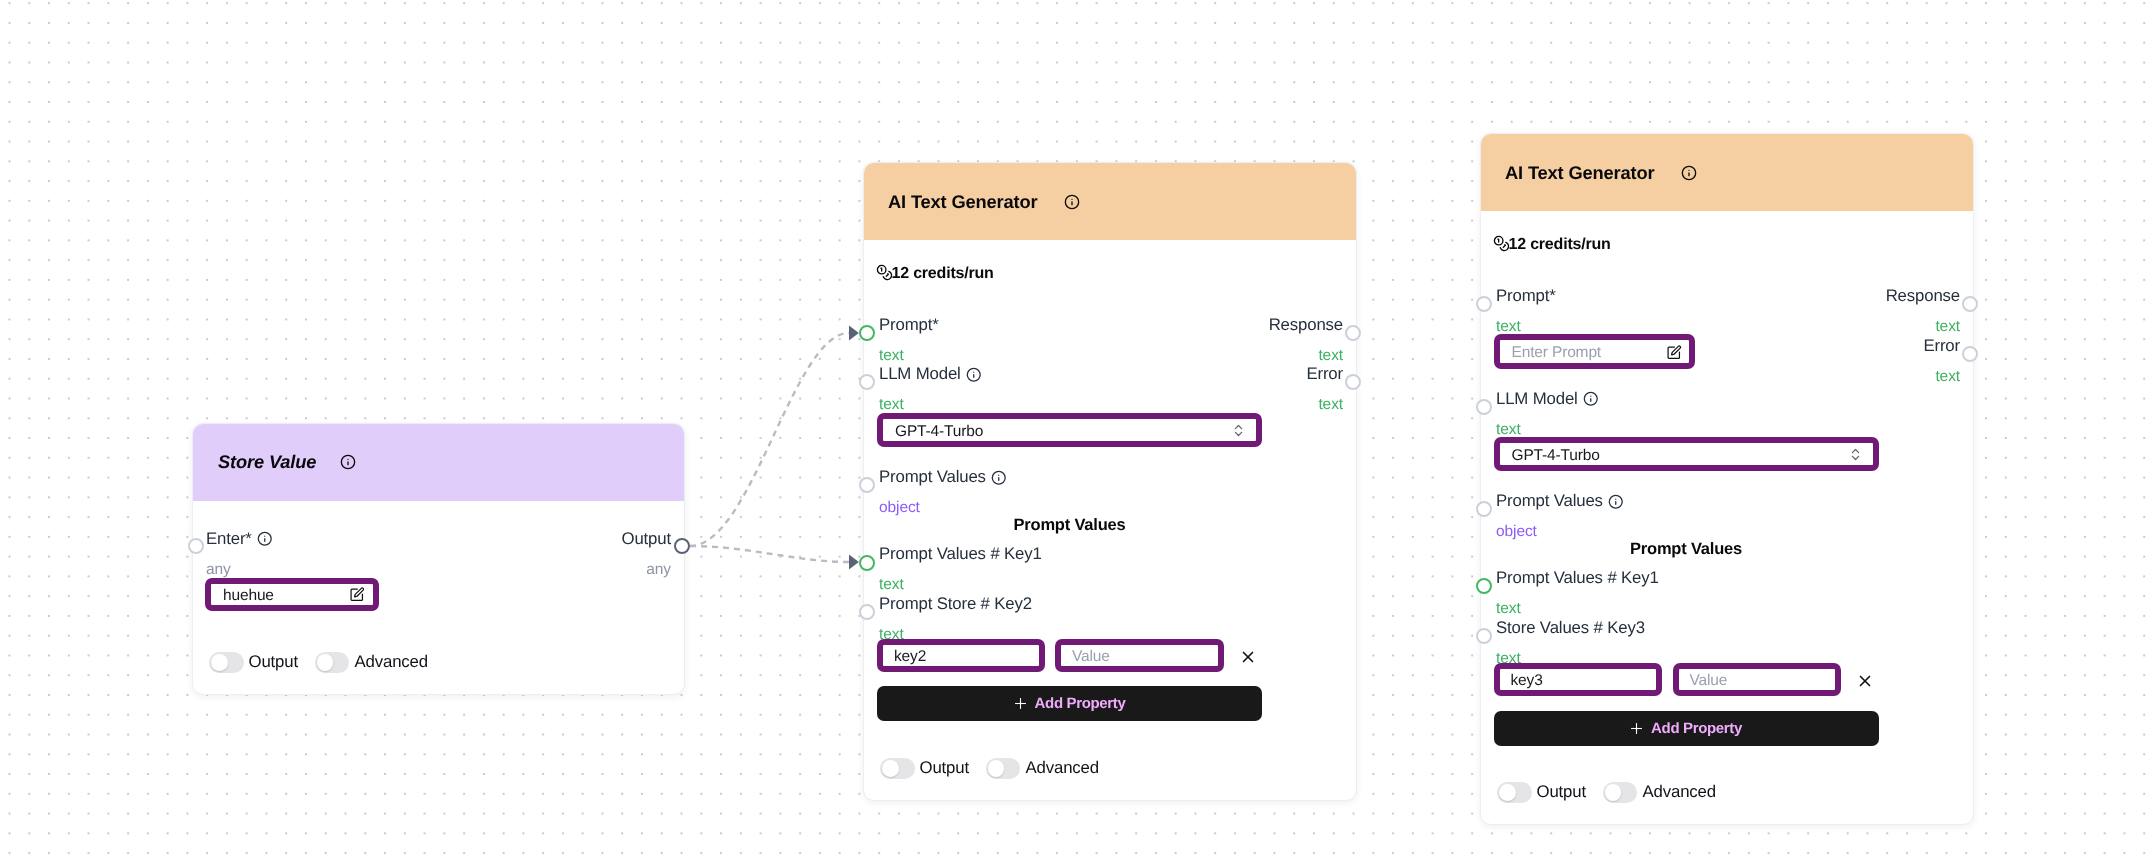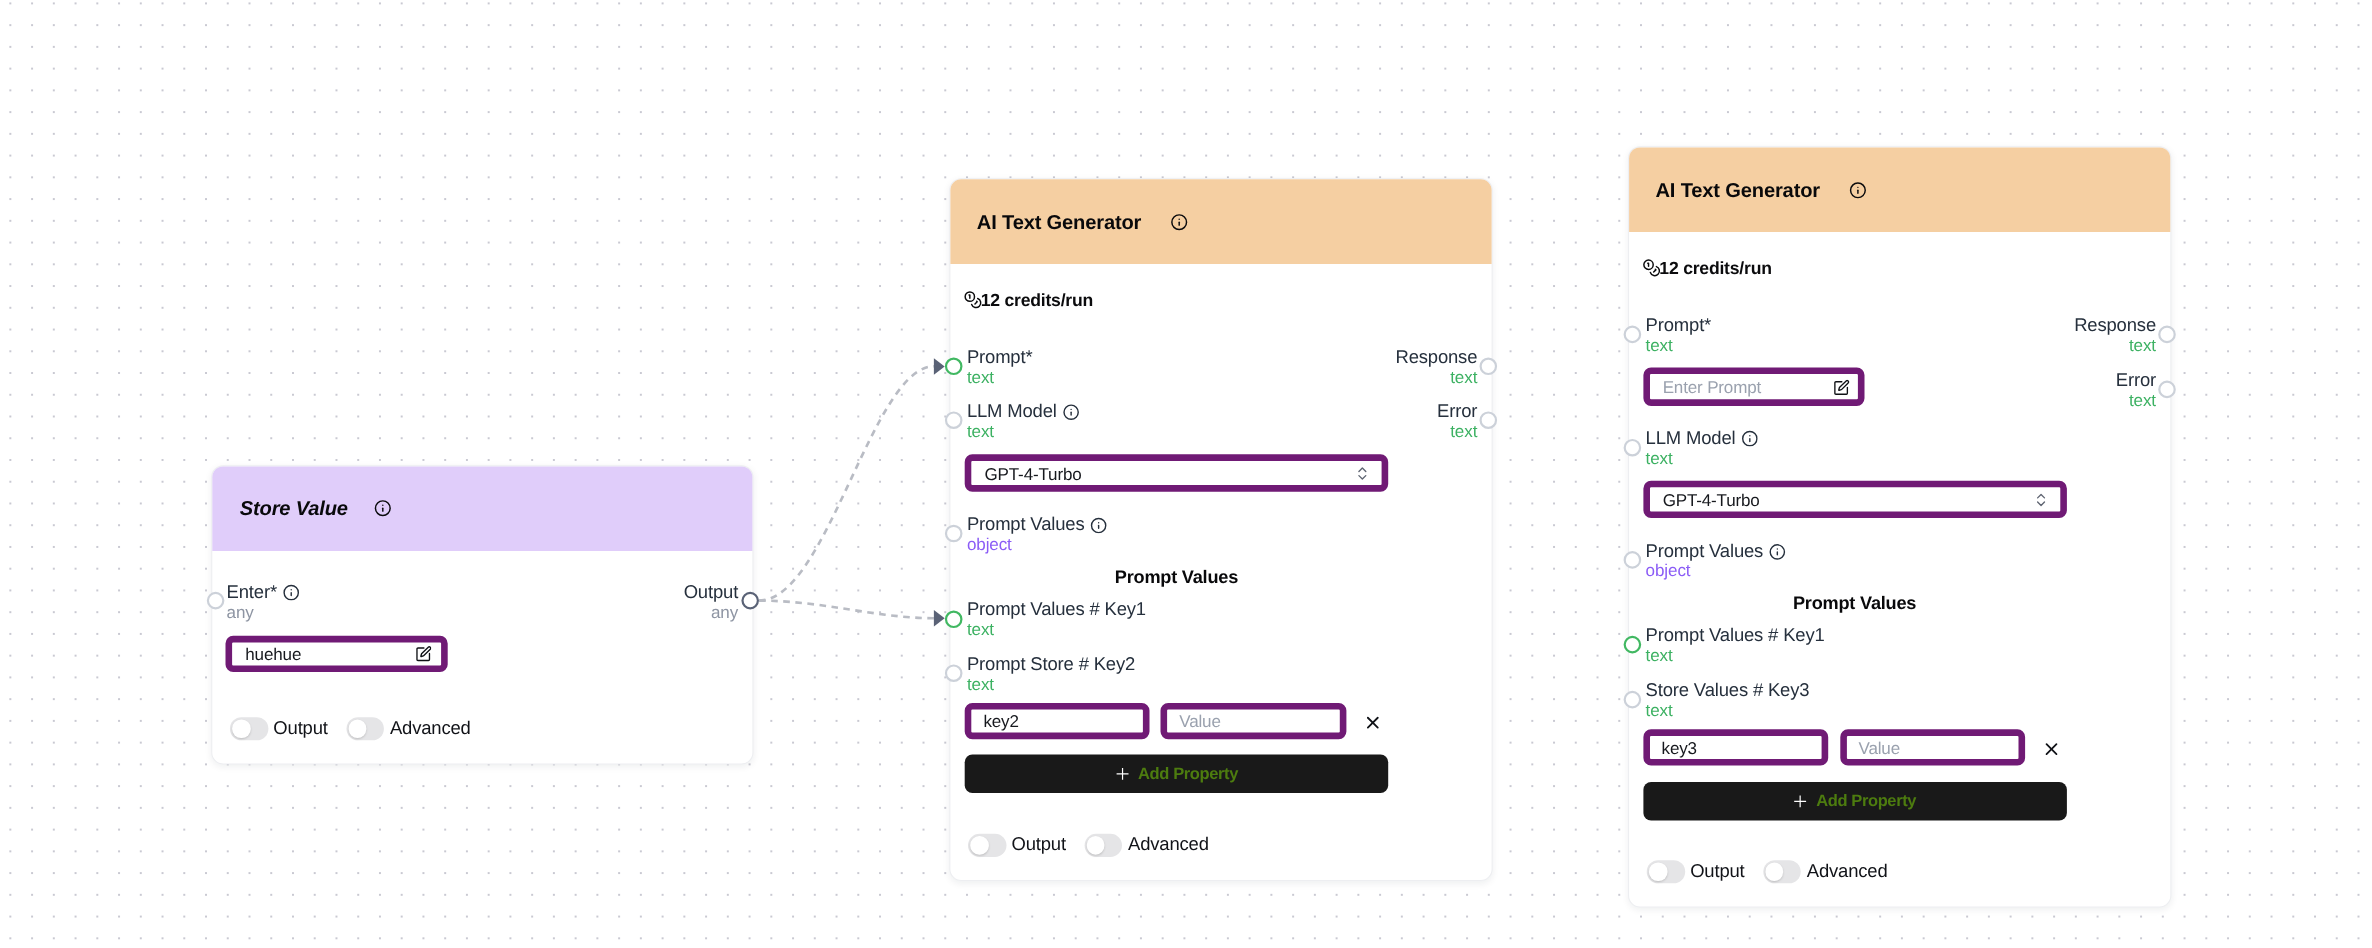--- a/index.html
+++ b/index.html
@@ -17,38 +17,38 @@
   .node-head{position:absolute;left:0;top:0;right:0;border-radius:10px 10px 0 0;}
   .node-title{position:absolute;font-size:18.3px;font-weight:700;color:#09090b;letter-spacing:-.15px;
               white-space:nowrap;}
   .ico{position:absolute;display:block;}
 
   .credits{position:absolute;display:flex;align-items:center;font-size:16px;font-weight:700;
            color:#0b0b0d;letter-spacing:-.2px;white-space:nowrap;}
   .credits svg{width:17px;height:17px;margin-right:-1px;margin-top:2px;flex:0 0 auto;}
 
   .plbl{position:absolute;font-size:16.8px;color:#26303d;letter-spacing:-.15px;white-space:nowrap;}
-  .ptype{position:absolute;font-size:15.5px;letter-spacing:-.1px;white-space:nowrap;}
+  .ptype{position:absolute;font-size:15.5px;letter-spacing:-.1px;white-space:nowrap;margin-top:12px;}
   .ptype.t-text{color:#3cb162;}
   .ptype.t-object{color:#8b5cf6;}
   .ptype.t-any{color:#8e95a3;}
 
   .handle{position:absolute;width:16px;height:16px;border-radius:50%;background:#fff;
           border:2px solid #ccd1d9;box-sizing:border-box;}
   .handle.green{border-color:#41b862;}
   .handle.dark{border-color:#5a6276;}
 
   .fld{position:absolute;box-sizing:border-box;border:6px solid #701a75;border-radius:7px;background:#fff;
        display:flex;align-items:center;font-size:15.5px;color:#16181d;letter-spacing:-.15px;}
   .fld .ph{color:#9aa1ae;}
   .fld > span:not(.rt){position:relative;top:1px;}
   .fld .rt{margin-left:auto;display:flex;align-items:center;}
   .sect-title{position:absolute;text-align:center;font-size:16.5px;font-weight:700;color:#09090b;
               letter-spacing:-.2px;}
-  .btn{position:absolute;box-sizing:border-box;background:#191919;color:#4d7c0f;border-radius:7px;
+  .btn{position:absolute;box-sizing:border-box;background:#191919;color:#f0abfc;border-radius:7px;
        display:flex;align-items:center;justify-content:center;font-size:15px;font-weight:700;letter-spacing:-.35px;}
   .btn .plus{margin-right:8px;display:flex;align-items:center;}
   .xbtn{position:absolute;display:flex;align-items:center;justify-content:center;cursor:pointer;}
   .tgrow{position:absolute;display:flex;align-items:center;}
   .sw{width:34.5px;height:20.5px;border-radius:10.5px;background:#e5e5e7;position:relative;flex:0 0 auto;}
   .sw i{position:absolute;left:2px;top:2px;width:16.5px;height:16.5px;border-radius:50%;background:#fff;
         box-shadow:0 1px 2px rgba(0,0,0,.16);}
   .tglbl{font-size:16.8px;color:#111318;margin-left:5px;letter-spacing:-.15px;}
   .gap{width:17px;}
 </style>
@@ -85,21 +85,21 @@
           <path d="M12 16v-4"></path>
           <path d="M12 8h.01"></path>
       </svg>
     </span>
     <div class="ptype t-any" style="left:13px;top:125px;">any</div>
 
     <div class="handle dark" style="left:480.5px;top:114px;"></div>
     <div class="plbl" style="right:13px;top:105px;">Output</div>
     <div class="ptype t-any" style="right:13px;top:125px;">any</div>
 
-    <div class="fld" style="left:12px;top:154px;width:202px;height:33px;padding:0 9px 0 12px;">
+    <div class="fld" style="left:12px;top:154px;width:174px;height:33px;padding:0 9px 0 12px;">
       <span>huehue</span>
       <span class="rt">
         <svg width="15.5" height="15.5" viewBox="0 0 24 24" fill="none" stroke="#0f1115" stroke-width="1.9" stroke-linecap="round" stroke-linejoin="round">
           <path d="M13 3.2H4.6a1.4 1.4 0 0 0-1.4 1.4v14.8a1.4 1.4 0 0 0 1.4 1.4h14.8a1.4 1.4 0 0 0 1.4-1.4V11"></path>
           <path d="M19.1 2.1a1.3 1.3 0 0 1 2.8 2.8l-9 9a1.6 1.6 0 0 1-.7.42l-3 .86a.42.42 0 0 1-.52-.52l.86-3a1.6 1.6 0 0 1 .42-.7z"></path>
         </svg>
       </span>
     </div>
 
     <div class="tgrow" style="left:16px;top:228px;">

